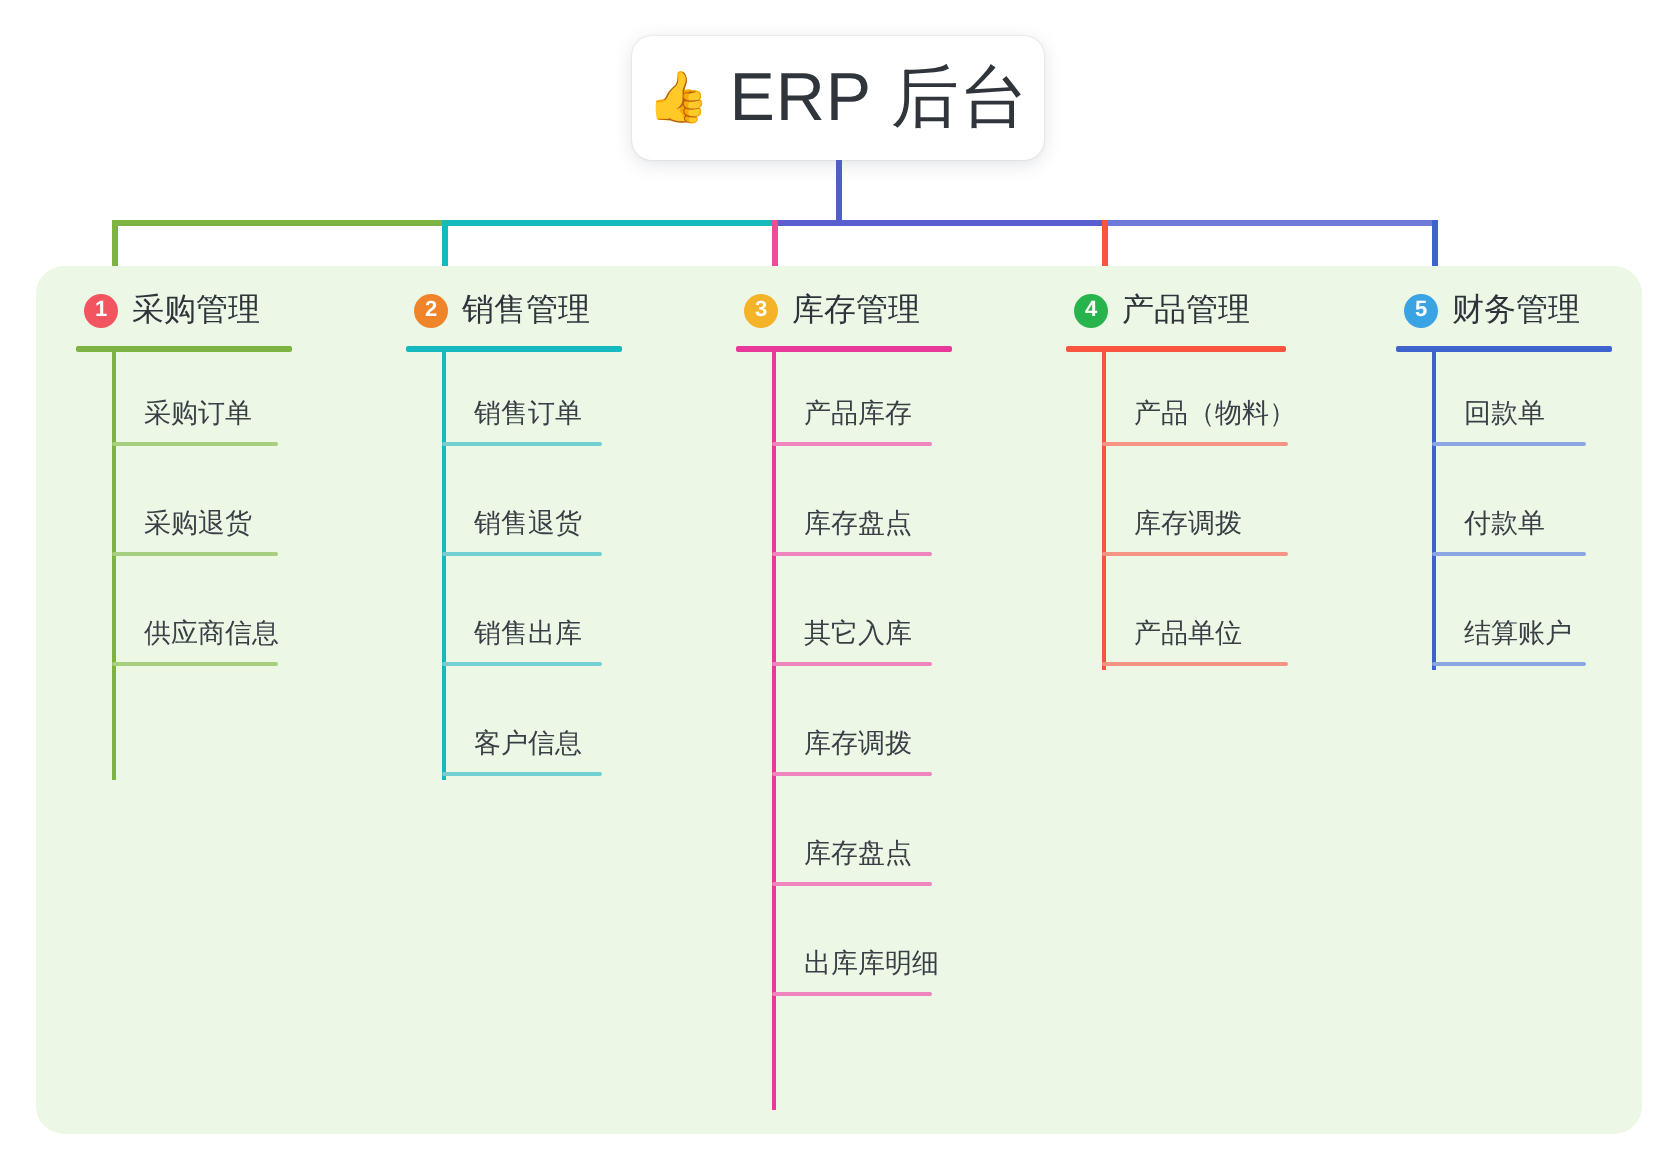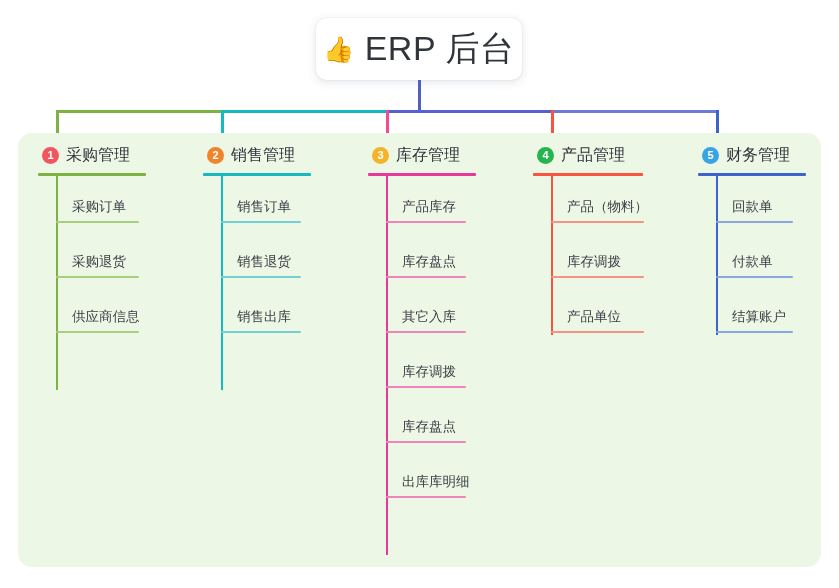--- a/index.html
+++ b/index.html
@@ -127,20 +127,24 @@
             <div class="item-rule" style="background: rgb(114, 207, 210); width: 80px;"></div>
           </div>
           <div class="item">
             <span class="item-label">销售退货</span>
             <div class="item-rule" style="background: rgb(114, 207, 210); width: 80px;"></div>
           </div>
           <div class="item">
             <span class="item-label">销售出库</span>
             <div class="item-rule" style="background: rgb(114, 207, 210); width: 80px;"></div>
           </div>
+          <div class="item">
+            <span class="item-label">客户信息</span>
+            <div class="item-rule" style="background: rgb(114, 207, 210); width: 80px;"></div>
+          </div>
         </div>
       </div>
       <div class="col" style="left: 368px; width: 112px;">
         <div class="col-head">
           <span class="badge" style="background: rgb(245, 179, 42);">3</span>
           <span class="col-title">库存管理</span>
         </div>
         <div class="head-rule" style="background: rgb(232, 57, 154); width: 108px;"></div>
         <div class="items">
           <div class="trunk" style="background: rgb(232, 57, 154); top: 0px; height: 379px;"></div>

